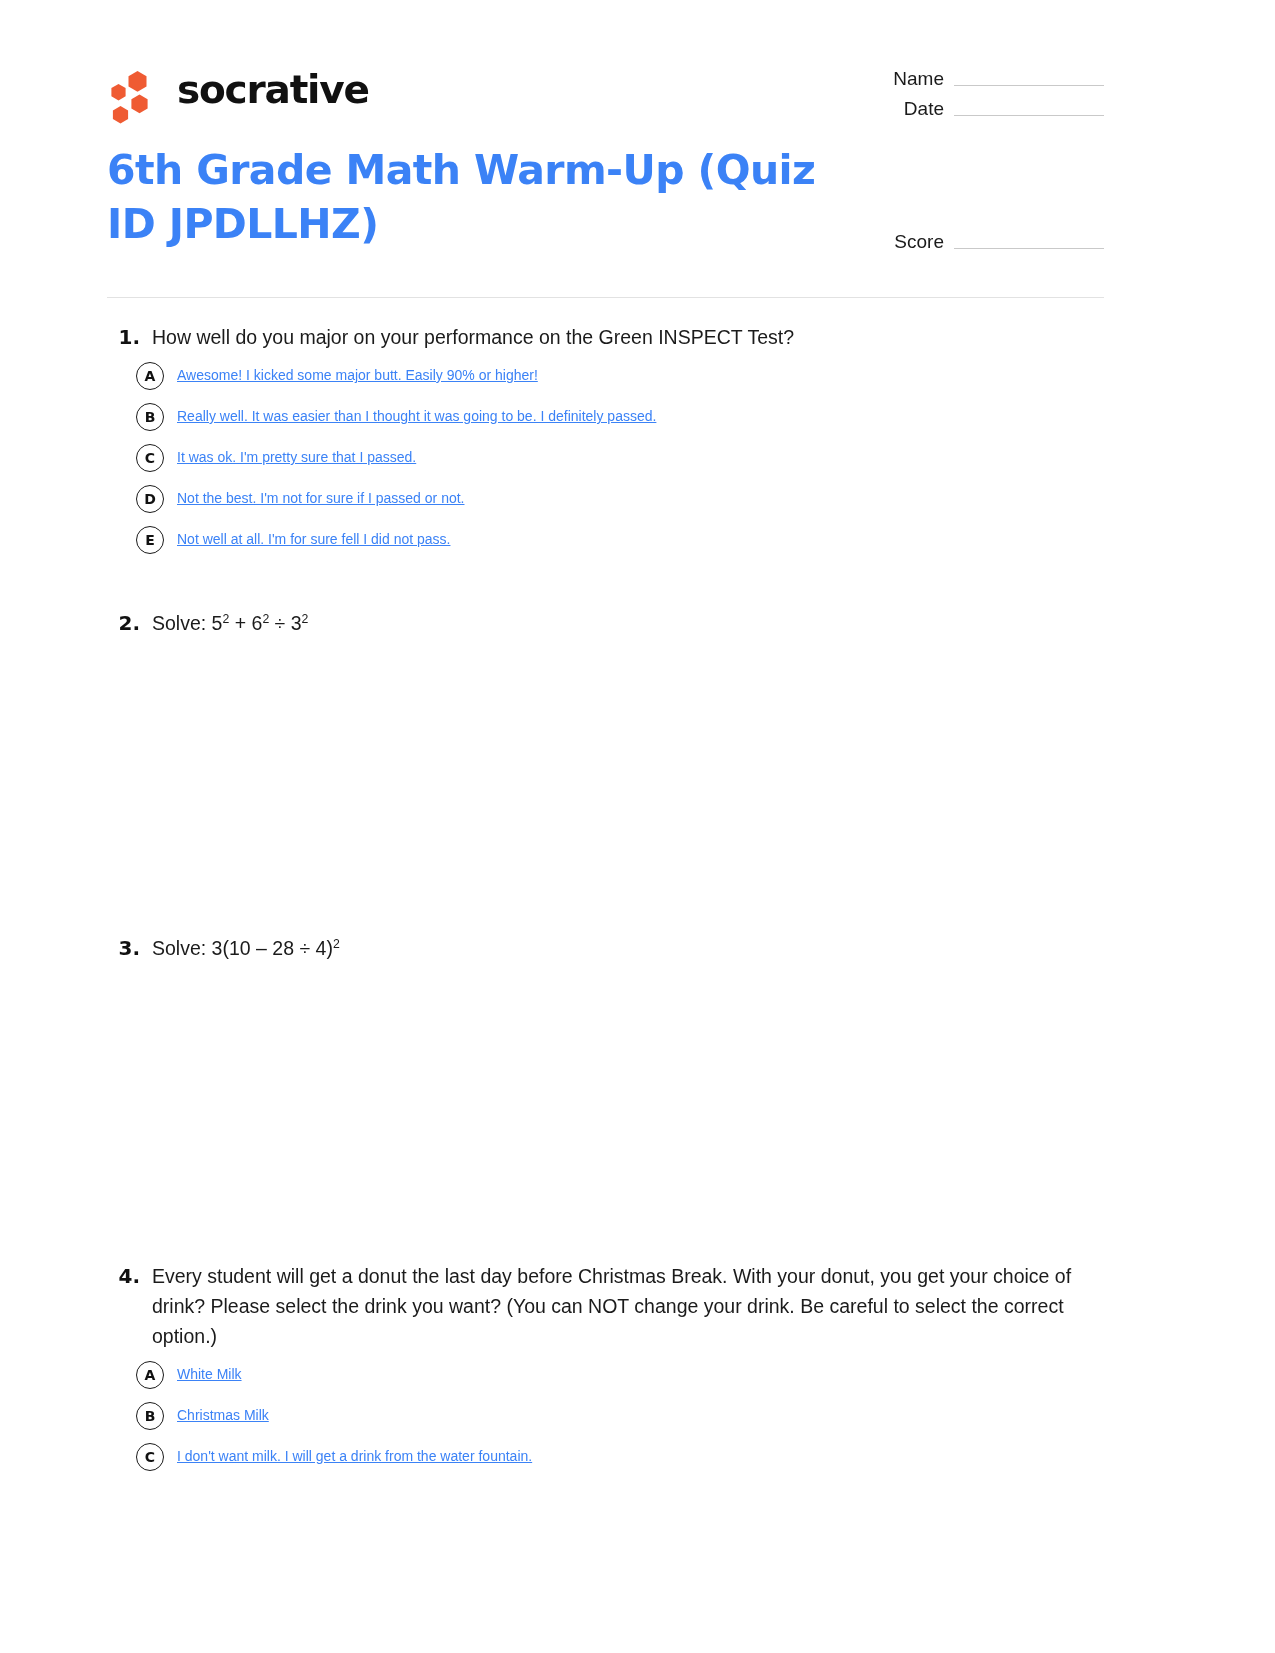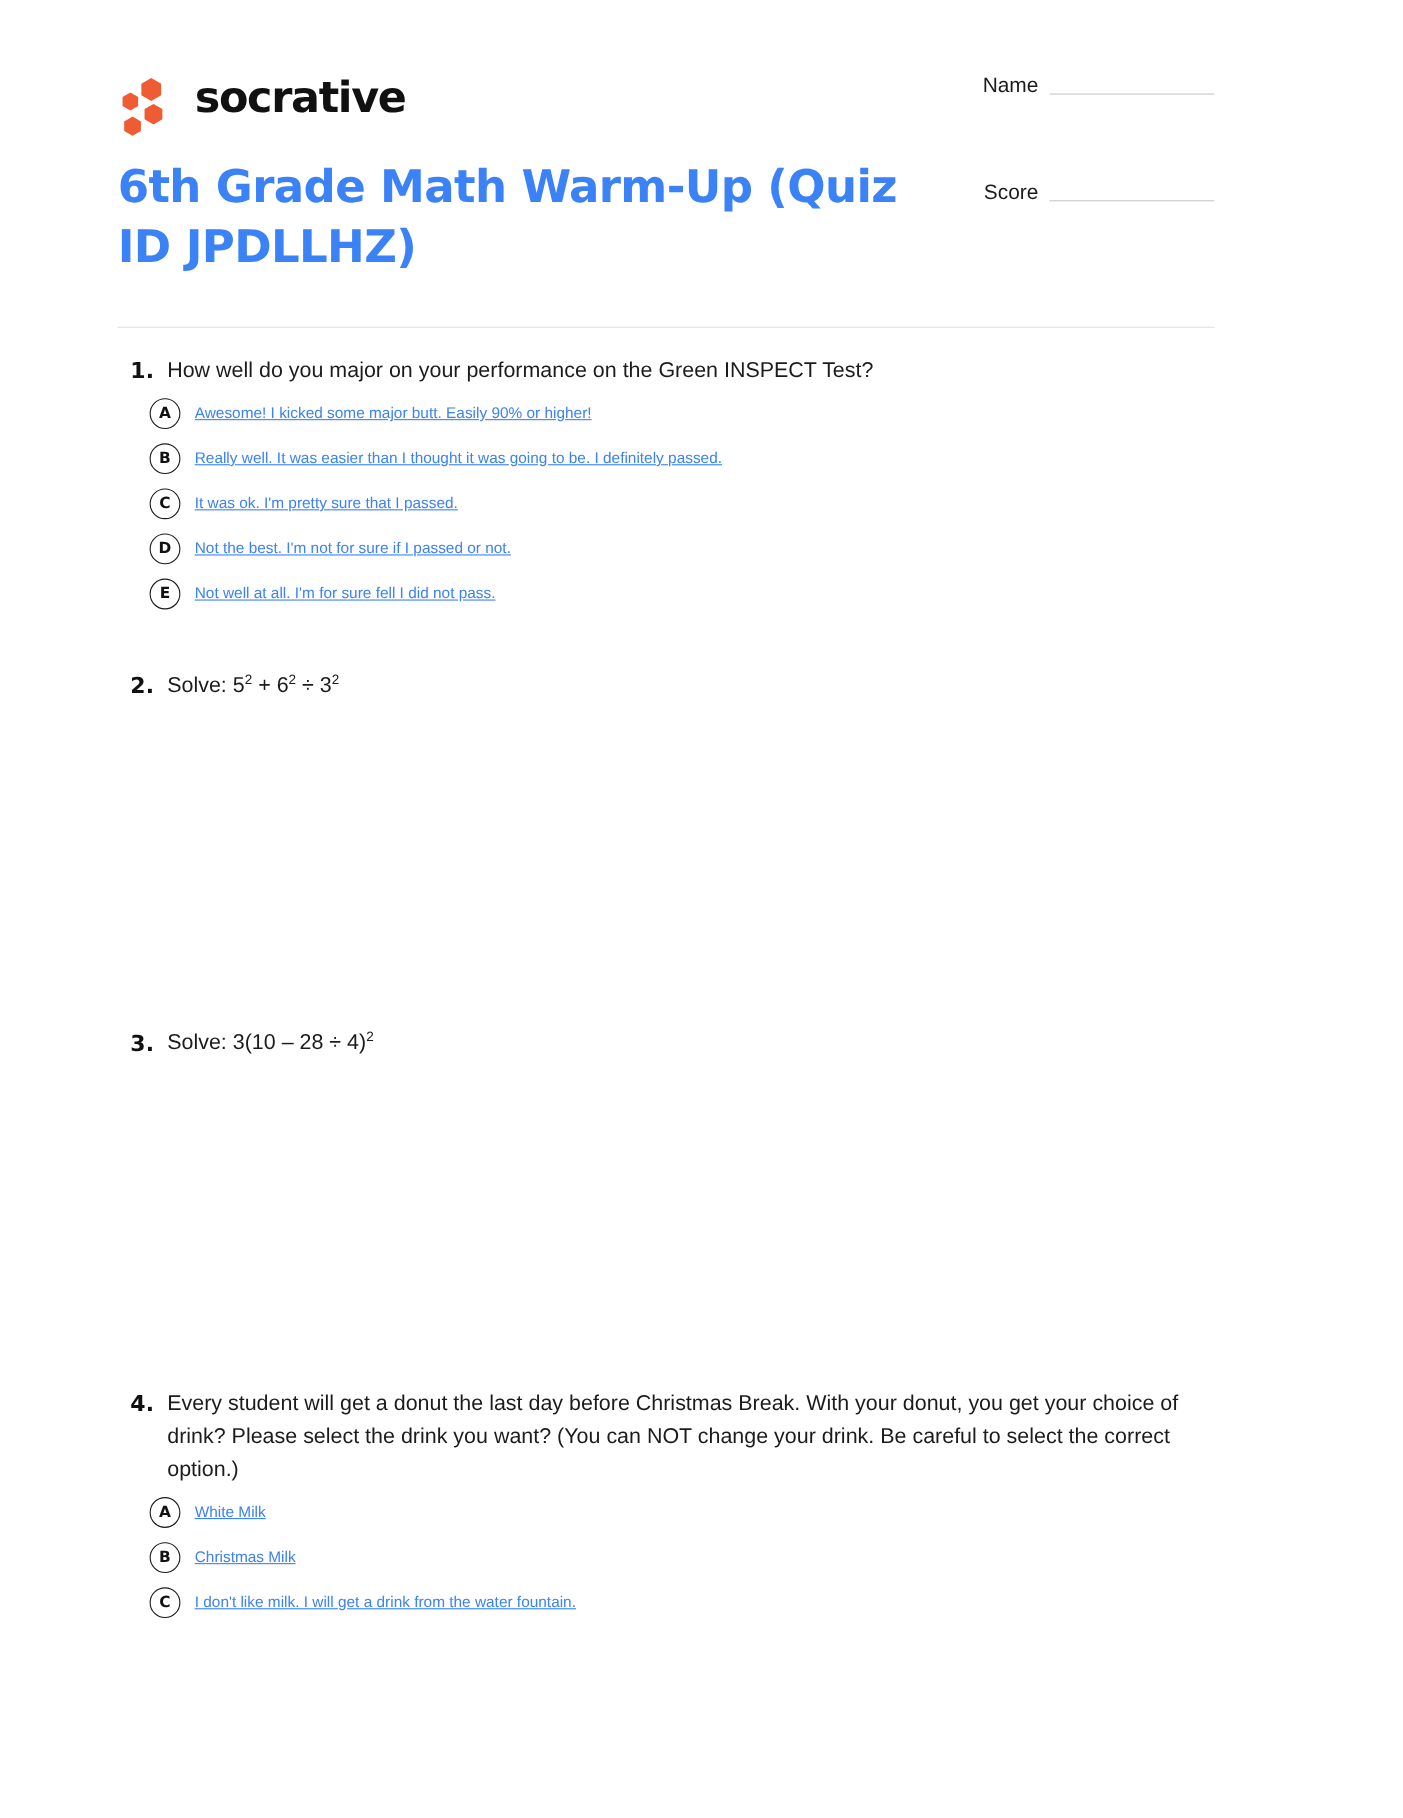--- a/index.html
+++ b/index.html
@@ -76,21 +76,21 @@
     white-space: nowrap;
     padding-bottom: 2px;
   }
   .meta-line {
     width: 150px;
     border-bottom: 1.5px solid #c9c9c9;
     height: 1px;
     margin-bottom: 4px;
   }
   .meta-score {
-    margin-top: 67px;
+    margin-top: 103px;
   }
 
   .title {
     position: absolute;
     left: 0;
     top: 83px;
     width: 730px;
     font-family: "DejaVu Sans", sans-serif;
     font-size: 41px;
     font-weight: 700;
@@ -198,20 +198,24 @@
         </svg>
       </span>
       <span class="wordmark">socrative</span>
     </div>
 
     <div class="meta">
       <div class="meta-row">
         <span class="meta-label">Name</span>
         <span class="meta-line"></span>
       </div>
+      <div class="meta-row">
+        <span class="meta-label">Date</span>
+        <span class="meta-line"></span>
+      </div>
       <div class="meta-row meta-score">
         <span class="meta-label">Score</span>
         <span class="meta-line"></span>
       </div>
     </div>
 
     <h1 class="title">6th Grade Math Warm-Up (Quiz ID JPDLLHZ)</h1>
   </div>
 
   <div class="divider"></div>
@@ -274,19 +278,19 @@
         <div class="option">
           <span class="opt-bubble">A</span>
           <span class="opt-text">White Milk</span>
         </div>
         <div class="option">
           <span class="opt-bubble">B</span>
           <span class="opt-text">Christmas Milk</span>
         </div>
         <div class="option">
           <span class="opt-bubble">C</span>
-          <span class="opt-text">I don't like milk. I will get a drink from the water fountain.</span>
+          <span class="opt-text">I don't want milk. I will get a drink from the water fountain.</span>
         </div>
       </div>
     </div>
 
   </div>
 </div>
 
 </body></html>

